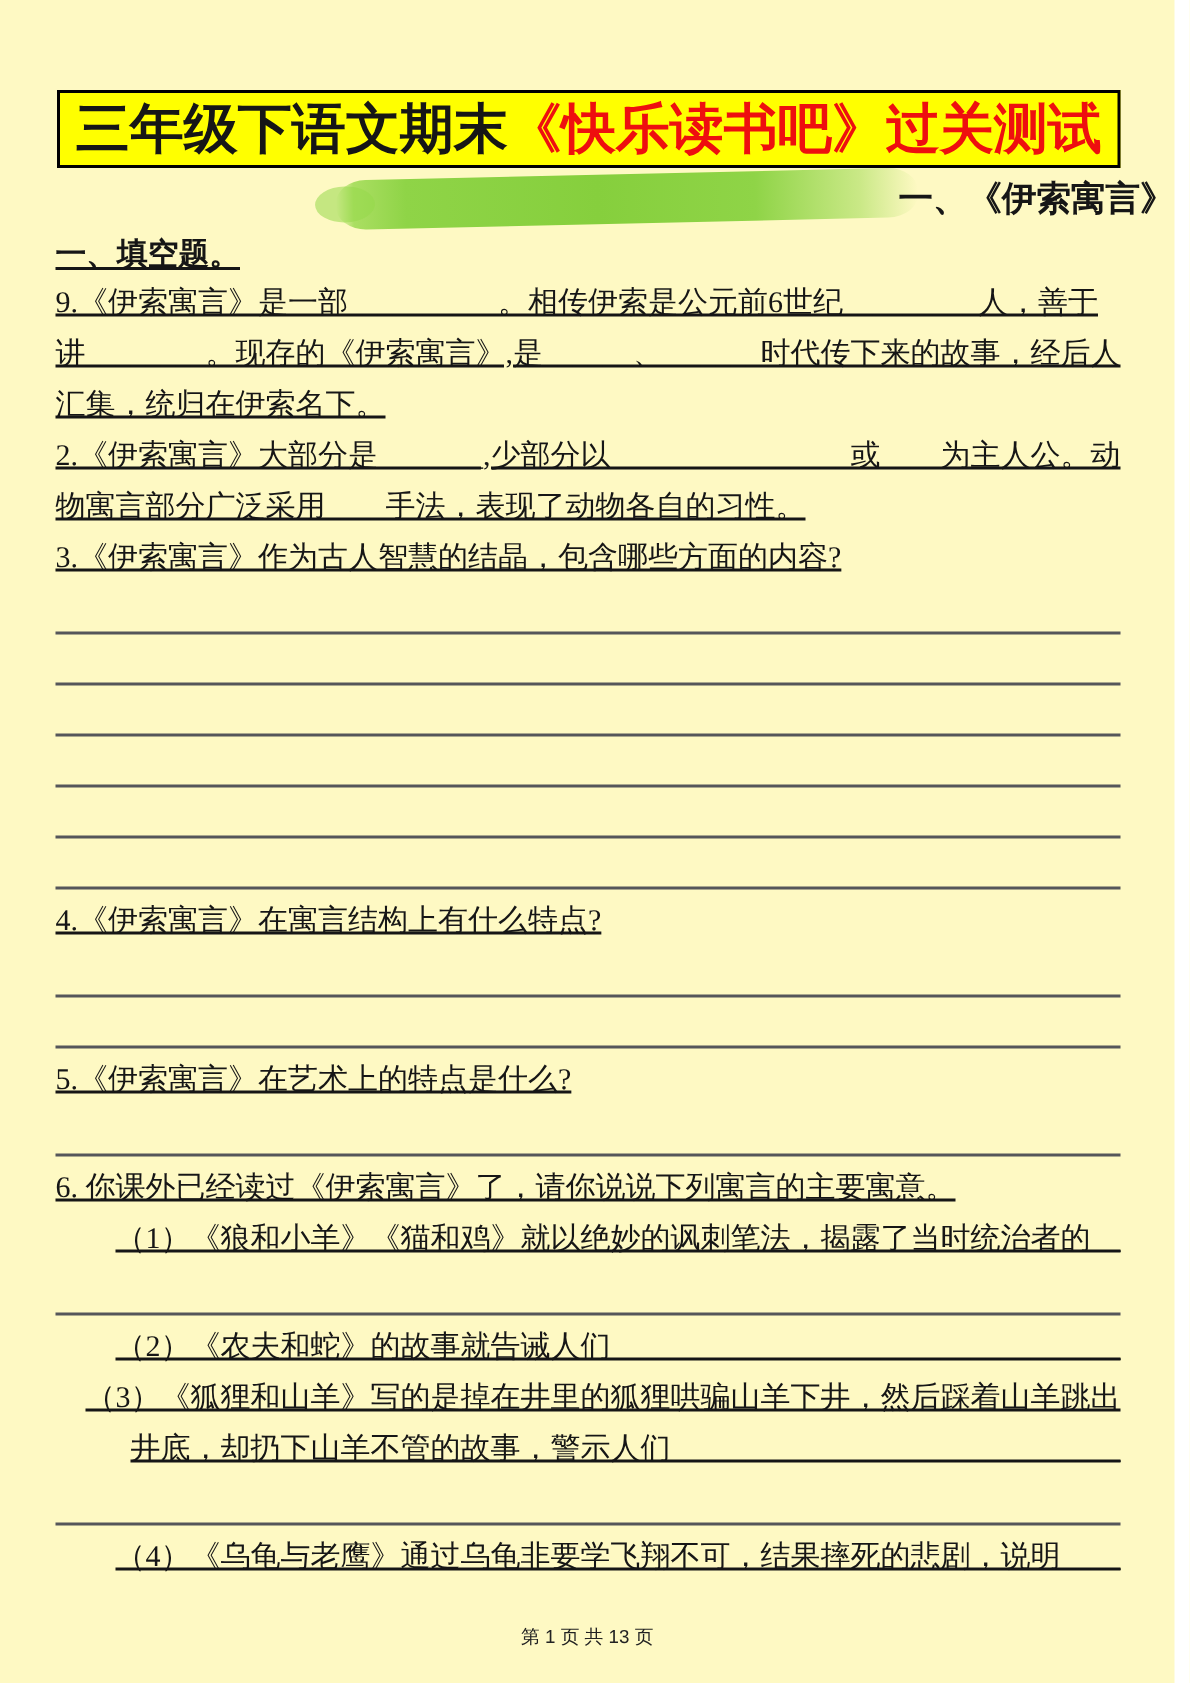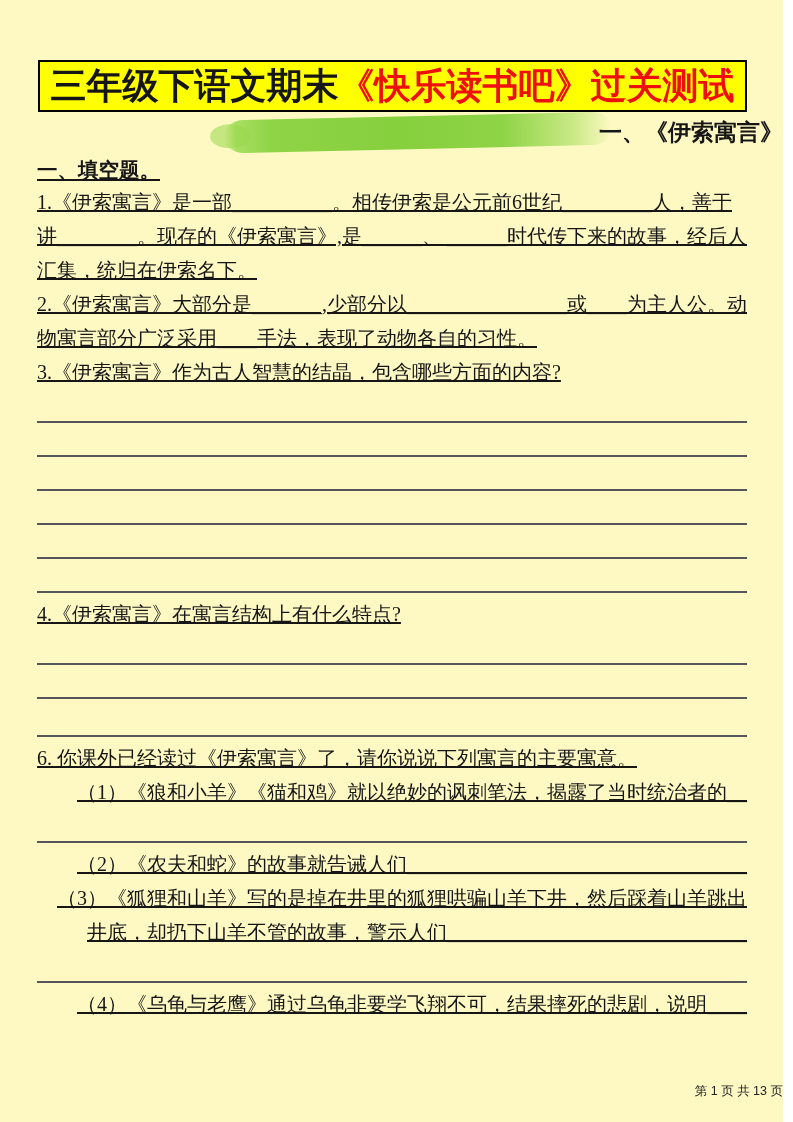--- a/index.html
+++ b/index.html
@@ -72,21 +72,21 @@
   .q{margin:0;}
   .q.sub{text-indent:4px;text-align:right;}
   .answer-group{margin:0 0 4px 0;}
   .answer-row{
     height:34px;
     border-bottom:2px solid var(--line-gray);
   }
   
   .footer{
     position:absolute;left:0;right:0;top:1083px;
-    text-align:right;
+    text-align:center;
     font-size:12.5px;line-height:16px;color:#222;
     font-family:"Liberation Sans","DejaVu Sans",sans-serif;
   }
 </style>
 </head>
 <body>
 
 <div class="page">
 
   <div class="banner">
@@ -95,36 +95,37 @@
   </div>
 
   <div class="brush-wrap">
     <div class="brush"></div>
     <span class="brush-text">一、《伊索寓言》</span>
   </div>
 
   <div class="content">
     <p class="part-heading">一、填空题。</p>
     <div id="blocks">
-        <p class="q">1.《伊索寓言》是一部__________。相传伊索是公元前6世纪_________人，善于讲________。现存的《伊索寓言》,是______、 ______时代传下来的故事，经后人汇集，统归在伊索名下。</p>
+        <p class="q">9.《伊索寓言》是一部__________。相传伊索是公元前6世纪_________人，善于讲________。现存的《伊索寓言》,是______、 ______时代传下来的故事，经后人汇集，统归在伊索名下。</p>
         <p class="q">2.《伊索寓言》大部分是_______,少部分以________________或____为主人公。动物寓言部分广泛采用____手法，表现了动物各自的习性。</p>
         <p class="q">3.《伊索寓言》作为古人智慧的结晶，包含哪些方面的内容?</p>
         <div class="answer-group">
           <div class="answer-row"></div>
           <div class="answer-row"></div>
           <div class="answer-row"></div>
           <div class="answer-row"></div>
           <div class="answer-row"></div>
           <div class="answer-row"></div>
         </div>
         <p class="q">4.《伊索寓言》在寓言结构上有什么特点?</p>
         <div class="answer-group">
           <div class="answer-row"></div>
           <div class="answer-row"></div>
         </div>
+        <p class="q">5.《伊索寓言》在艺术上的特点是什么?</p>
         <div class="answer-group">
           <div class="answer-row"></div>
         </div>
         <p class="q">6. 你课外已经读过《伊索寓言》了，请你说说下列寓言的主要寓意。</p>
         <p class="q sub">（1）《狼和小羊》《猫和鸡》就以绝妙的讽刺笔法，揭露了当时统治者的__</p>
         <div class="answer-group">
           <div class="answer-row"></div>
         </div>
         <p class="q sub">（2）《农夫和蛇》的故事就告诫人们__________________________________</p>
         <p class="q sub">（3）《狐狸和山羊》写的是掉在井里的狐狸哄骗山羊下井，然后踩着山羊跳出井底，却扔下山羊不管的故事，警示人们______________________________</p>

